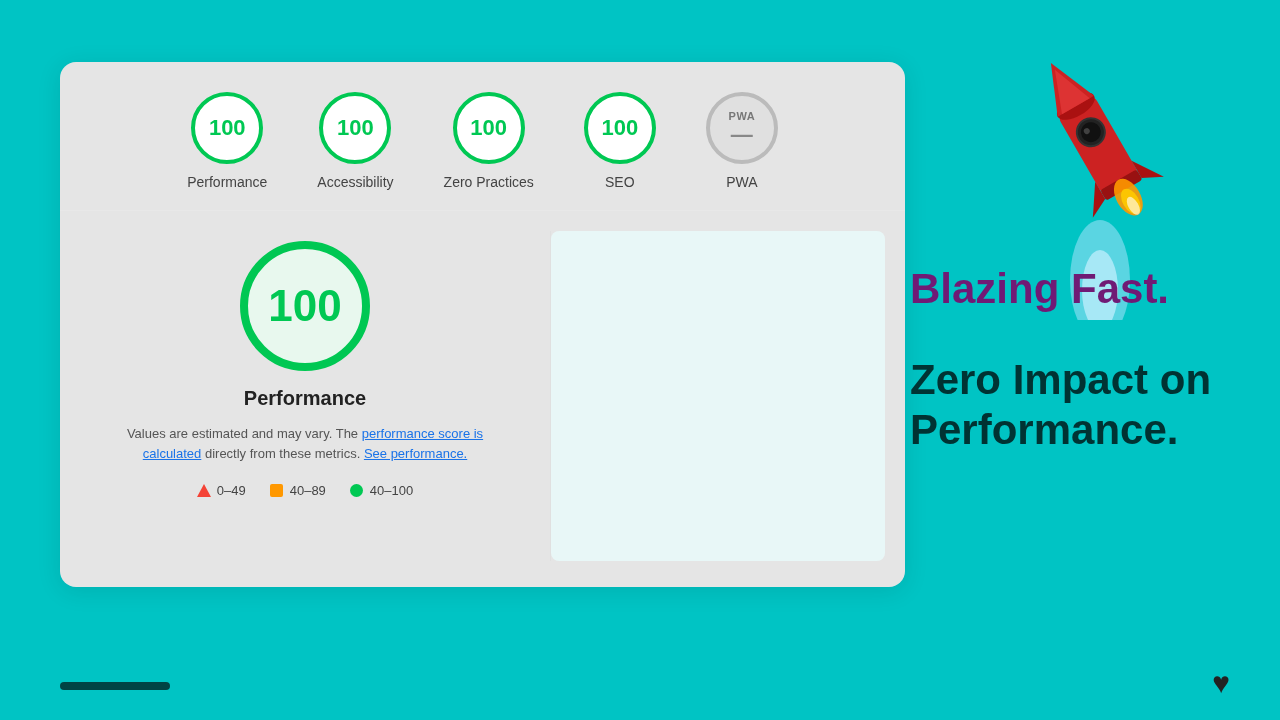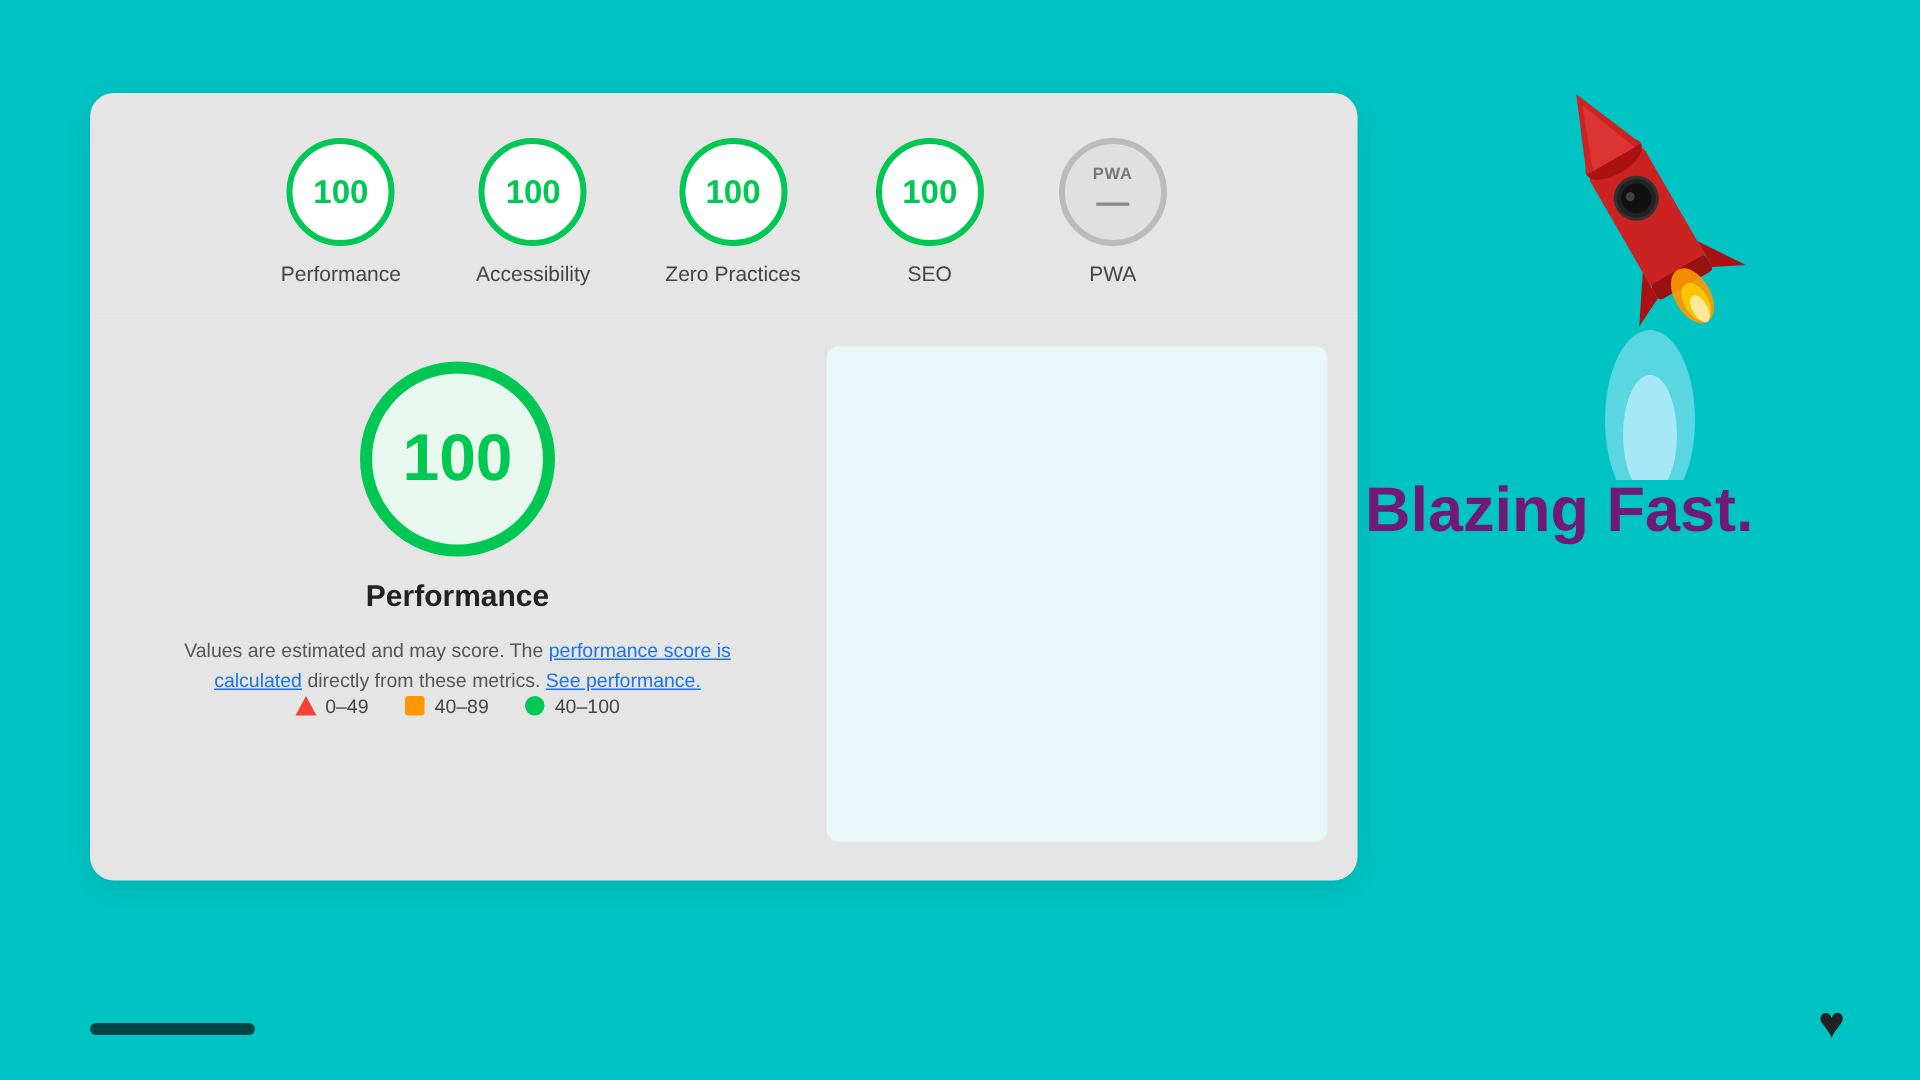--- a/index.html
+++ b/index.html
@@ -149,20 +149,21 @@
     }
 
     .description-text a {
       color: #1a73e8;
       text-decoration: underline;
     }
 
     .legend {
       display: flex;
       gap: 24px;
+      margin-top: 20px;
       align-items: center;
     }
 
     .legend-item {
       display: flex;
       align-items: center;
       gap: 6px;
       font-size: 13px;
       color: #444;
     }
@@ -315,21 +316,21 @@
   </div>
 
   <div class="bottom-section">
 
     <div class="left-panel">
       <div class="big-circle">
         <span class="big-score">100</span>
       </div>
       <div class="big-label">Performance</div>
       <div class="description-text">
-        <span>Values are estimated and may score. The</span>
+        <span>Values are estimated and may vary. The</span>
         <a href="#">performance score is calculated</a>
         <span> directly from these metrics.</span>
         <a href="#">See performance.</a>
       </div>
 
       <div class="legend">
         <div class="legend-item">
           <div class="legend-icon">
             <div class="triangle-red"></div>
           </div>
@@ -380,17 +381,18 @@
     <polygon points="132,155 152,185 132,175" fill="#aa1111"></polygon>
 
     <ellipse cx="111" cy="185" rx="12" ry="20" fill="#ff9900" opacity="0.9"></ellipse>
     <ellipse cx="111" cy="190" rx="8" ry="14" fill="#ffcc00" opacity="0.85"></ellipse>
     <ellipse cx="111" cy="195" rx="5" ry="10" fill="#fff" opacity="0.6"></ellipse>
   </g>
 </svg>
 
 <div class="right-side">
   <div class="blazing-text">Blazing Fast.</div>
+  <div class="zero-impact-text">Zero Impact on Performance.</div>
 </div>
 
 <div class="bottom-bar"></div>
 
 <div class="heart-icon">♥</div>
 
 </body></html>

